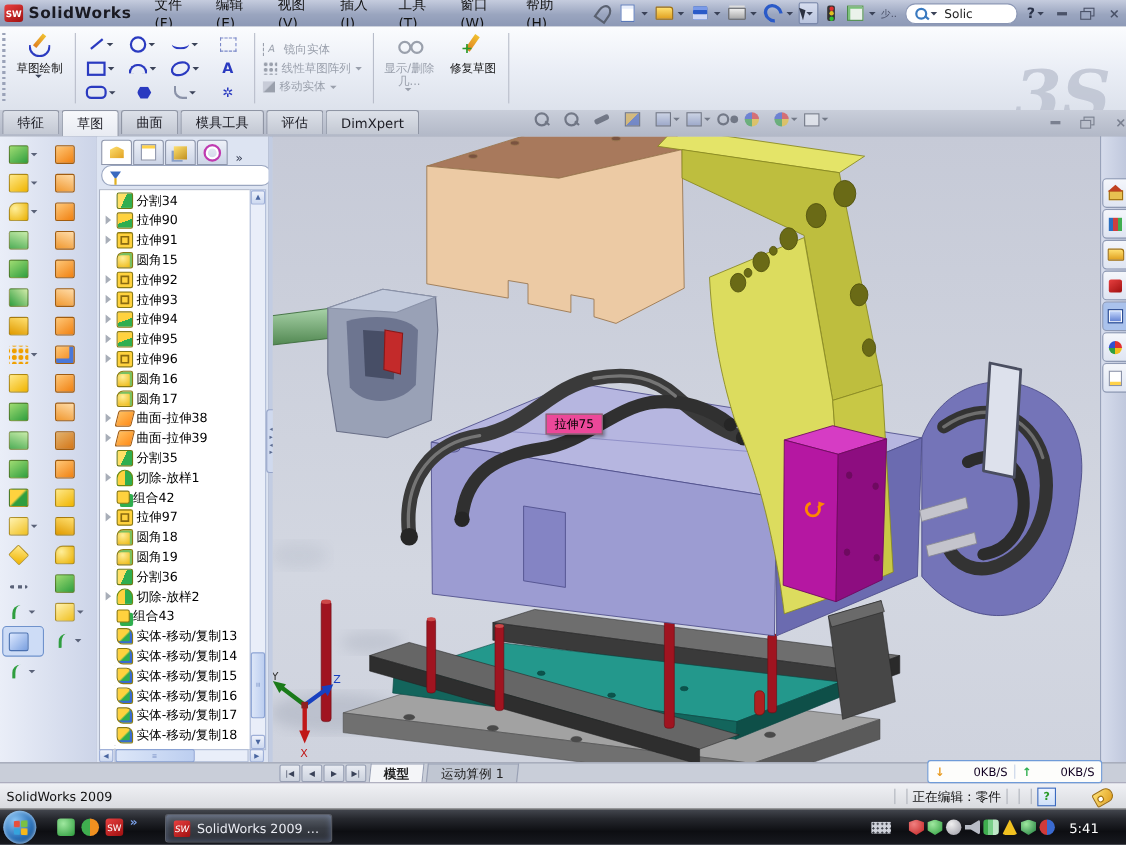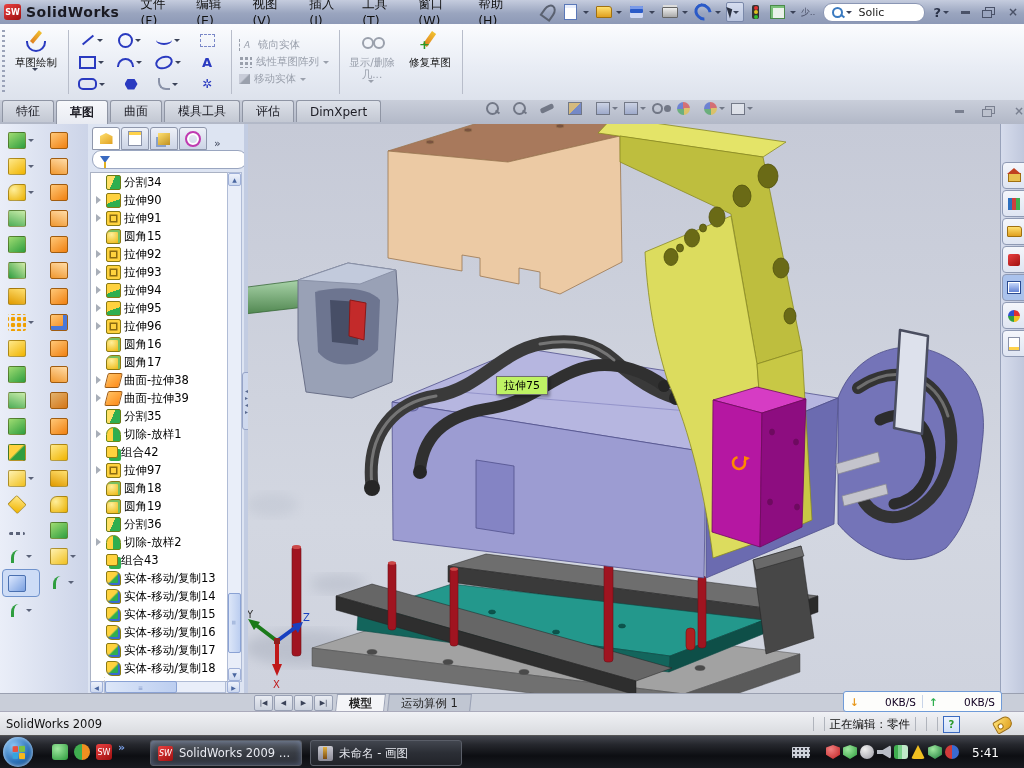--- a/index.html
+++ b/index.html
@@ -92,21 +92,21 @@
   .ci-rep::after{content:"+";position:absolute;left:1px;top:8px;color:#2a9a2a;font-weight:bold;font-size:13px}
   .ci-snap::before{content:"";position:absolute;left:5px;top:5px;width:11px;height:11px;border:2px solid #9aa0ac;border-radius:50%}
   .ci-snap::after{content:"";position:absolute;left:10px;top:10px;width:3px;height:3px;background:#9aa0ac;border-radius:50%}
   .ci-rapid::before{content:"";position:absolute;left:3px;top:2px;width:7px;height:18px;background:linear-gradient(#ffe040,#f0a000);clip-path:polygon(100% 0,30% 55%,70% 55%,0 100%,55% 48%,15% 48%)}
   .ci-rapid::after{content:"";position:absolute;left:12px;top:4px;width:4px;height:15px;background:#2a5ac8;transform:rotate(30deg)}
   
   #tabband{left:0;top:100px;width:1024px;height:24px;background:linear-gradient(#c9ceda,#b2b8c7);
     border-bottom:1px solid #8f95a4;display:flex;align-items:flex-end}
   .rtab{height:21px;display:flex;align-items:center;padding:0 13px;font-size:12px;color:#1c1c24;
     background:linear-gradient(#dde1e9,#c3c8d3);border:1px solid #8f95a4;border-bottom:none;margin-left:2px;border-radius:3px 3px 0 0}
-  .rtab.active{background:linear-gradient(#f7f8fb,#e8ebf2);font-weight:bold;height:23px}
+  .rtab.active{background:linear-gradient(#f7f8fb,#e8ebf2);font-weight:normal;height:23px}
   #hudbar{position:absolute;left:486px;top:102px;display:flex;align-items:center;gap:6px}
   .hud{opacity:.58;display:flex;align-items:center;gap:1px}
   .h-mag{width:9px;height:9px;border:2px solid #3a4050;border-radius:50%;position:relative}
   .h-mag::after{content:"";position:absolute;left:7px;top:7px;width:5px;height:2px;background:#3a4050;transform:rotate(40deg)}
   .h-scope{width:14px;height:5px;background:#3a4050;border-radius:2px;transform:rotate(-25deg)}
   .h-sect{width:12px;height:11px;background:linear-gradient(135deg,#e0b040 50%,#4060c0 50%);border:1px solid #3a4050}
   .h-cube{width:12px;height:11px;background:linear-gradient(#cfd8ee,#8a9ac8);border:1px solid #3a4050}
   .h-glass{width:7px;height:7px;border:2px solid #3a4050;border-radius:50%;box-shadow:10px 0 0 -2px #3a4050}
   .h-ball{width:13px;height:13px;border-radius:50%;background:conic-gradient(#e03030 0 25%,#f0c020 0 50%,#30a040 0 75%,#3050d0 0);opacity:1}
   .h-sheet{width:12px;height:10px;background:#f4f6fa;border:1px solid #3a4050}
@@ -174,21 +174,21 @@
   #vscroll{position:absolute;left:139px;top:48px;width:13px;height:508px}
   #vscroll .sb-btn{position:absolute;left:0;width:11px;height:11px}
   #vscroll .sb-thumb{position:absolute;left:0;top:420px;width:11px;height:58px;writing-mode:vertical-lr}
   #hscroll{position:absolute;left:2px;top:557px;width:150px;height:12px;display:flex;align-items:center;gap:1px}
   #hscroll .sb-btn{width:11px;height:10px}
   #hscroll .sb-thumb{width:70px;height:10px}
   #splitterbar{left:244px;top:124px;width:4px;height:569px;background:#c2cce2}
   #splitgrab{left:242px;top:372px;width:7px;height:56px;background:#cfd9ee;border:1px solid #96a4c8;border-radius:3px;display:flex;flex-direction:column;align-items:center;justify-content:center;color:#5a6a90;font-size:6px;line-height:7px}
   
   #viewport{left:248px;top:124px;width:752px;height:569px;background:linear-gradient(#c6cad7,#d3d7e1 70%,#cfd3de);overflow:hidden}
-  #tooltipbox{position:absolute;left:496px;top:376px;width:50px;height:17px;background:#bef264;border:1px solid #707070;
+  #tooltipbox{position:absolute;left:496px;top:376px;width:50px;height:17px;background:#ec4899;border:1px solid #707070;
      box-shadow:2px 2px 3px rgba(0,0,0,.35);font-size:11px;display:flex;align-items:center;justify-content:center;color:#000}
   
   #taskpane{left:1000px;top:124px;width:24px;height:569px;background:linear-gradient(90deg,#d6dcec,#bfc7dc);border-left:1px solid #98a2ba}
   .tpbtn{position:absolute;left:1px;width:22px;height:25px;border:1px solid #8f9ab4;border-radius:4px 0 0 4px;
      background:linear-gradient(#f4f6fb,#dfe5f2);display:flex;align-items:center;justify-content:center}
   .tpbtn.pressed{background:#aac2ec}
   .tp-home{width:11px;height:7px;background:#e8c050;border:1px solid #a07010;position:relative;margin-top:4px}
   .tp-home::before{content:"";position:absolute;left:-2px;top:-6px;border-left:7px solid transparent;border-right:7px solid transparent;border-bottom:6px solid #c04020}
   .tp-lib{width:12px;height:12px;background:linear-gradient(90deg,#2a6fc0 0 4px,#cf3f3f 4px 8px,#3fae4f 8px)}
   .tp-folder{width:13px;height:9px;background:linear-gradient(#ffe070,#e0a020);border:1px solid #a07010;border-radius:1px 3px 1px 1px}
@@ -397,20 +397,21 @@
     <span class="cap">显示/删除几...</span>
       <i class="mini-dd" style="border-top-color:#9aa0ac"></i>
   </div>
   <div class="cmdbtn">
     <span class="ic">
         <i class="ci ci-rep"></i>
       </span>
     <span class="cap">修复草图</span>
   </div>
   <div class="sep-v"></div>
+  <div class="wm">3S</div>
 </div>
 
 <div id="tabband" class="abs">
   <div style="display:flex;align-items:flex-start">
 
   <span class="rtab">
         <span>特征</span>
       </span>
       <span class="rtab active">
         <span>草图</span>
@@ -1149,24 +1150,20 @@
     </div>
   </div>
   <span class="ql ql-msn" style="left:52px"></span>
   <span class="ql ql-ball" style="left:74px"></span>
   <span class="ql ql-sw" style="left:96px">SW</span>
   <span class="ql ql-more" style="left:118px;background:none">»</span>
   <div class="taskbtn active" style="left:150px">
     <i class="tic tic-sw">SW</i>
     <span>SolidWorks 2009 - ...</span>
   </div>
-  <div class="taskbtn" style="left:310px">
-    <i class="tic tic-paint"></i>
-    <span>未命名 - 画图</span>
-  </div>
   <span class="kbd"></span>
   <div class="tray">
     <i class="tri tri-shred"></i>
     <i class="tri tri-shgrn"></i>
     <i class="tri tri-clock"></i>
     <i class="tri tri-spk"></i>
     <i class="tri tri-sig"></i>
     <i class="tri tri-warn"></i>
     <i class="tri tri-shplus"></i>
     <i class="tri tri-sync"></i>

